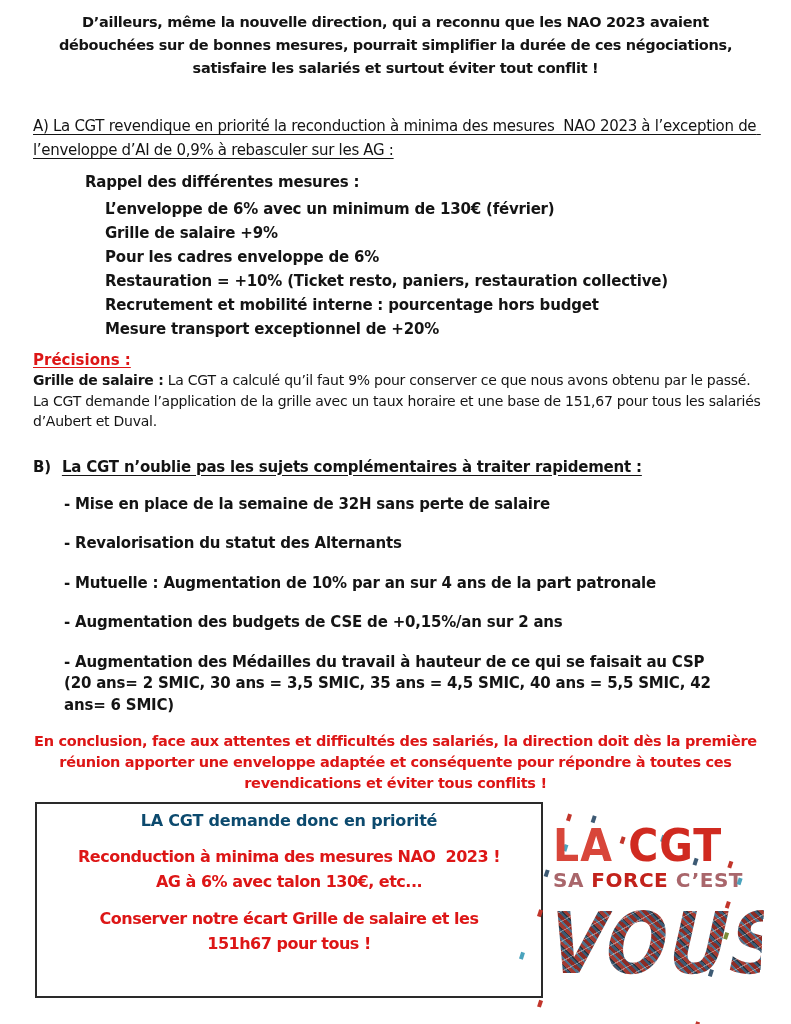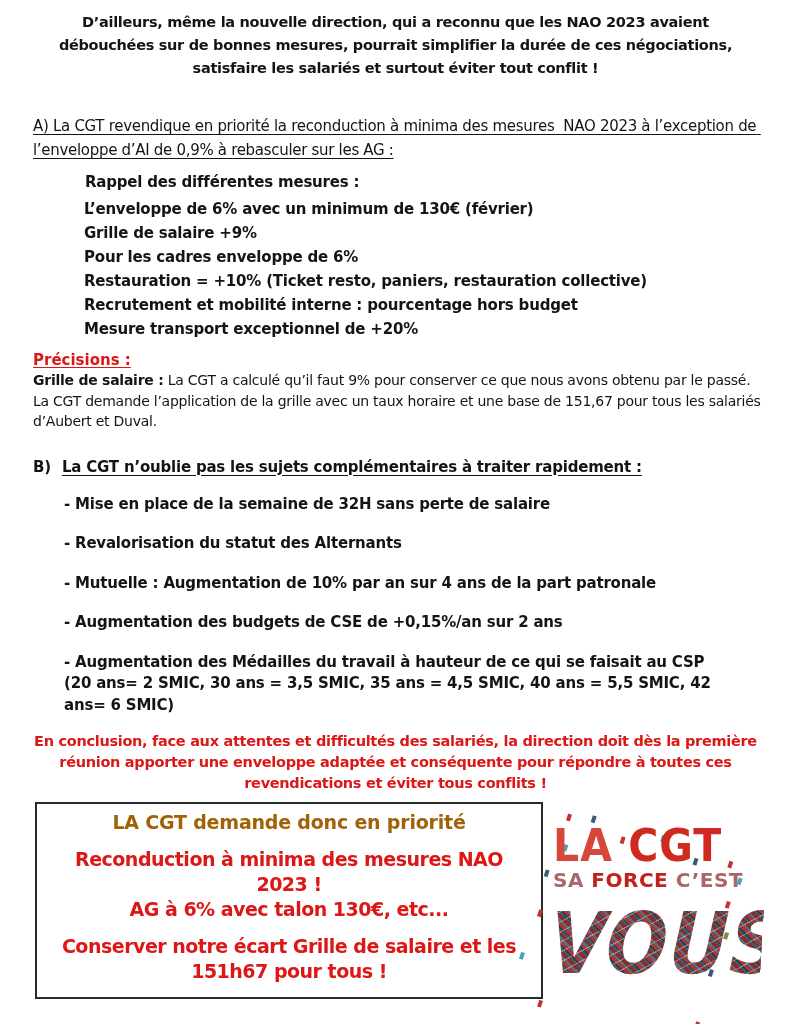--- a/index.html
+++ b/index.html
@@ -43,21 +43,21 @@
     white-space:pre-wrap;
   }
   .rappel{
     margin:11px 0 0 85px;
     font-weight:bold;
     font-size:15px;
     letter-spacing:-0.2px;
   }
   ul.measures{
     list-style:none;
-    margin:6px 0 0 84px;
+    margin:6px 0 0 105px;
     font-weight:bold;
     font-size:15px;
     line-height:24px;
     letter-spacing:-0.2px;
   }
   .precisions{margin:9px 30px 0 33px;}
   .precisions-title{
     color:var(--accent-red);
     font-weight:bold;
     font-size:15px;
@@ -111,28 +111,28 @@
   }
   .priority-box{
     width:508px;
     min-height:196px;
     border:2px solid #2a2a2a;
     text-align:center;
     padding:7px 8px 13px;
   }
   .pb-title{
     font-weight:bold;
-    font-size:19px;
-    letter-spacing:-0.2px;
-    color:#a16207;
+    font-size:16px;
+    letter-spacing:-0.2px;
+    color:#0c4a6e;
   }
   .pb-red{
     color:var(--accent-red);
     font-weight:bold;
-    font-size:19px;
+    font-size:16px;
     line-height:25px;
     letter-spacing:-0.5px;
     white-space:pre-wrap;
   }
   .pb-first{margin-top:14px;}
   .pb-gap{margin-top:12px;}
   
   .cgt-logo{
     position:relative;
     width:212px;

